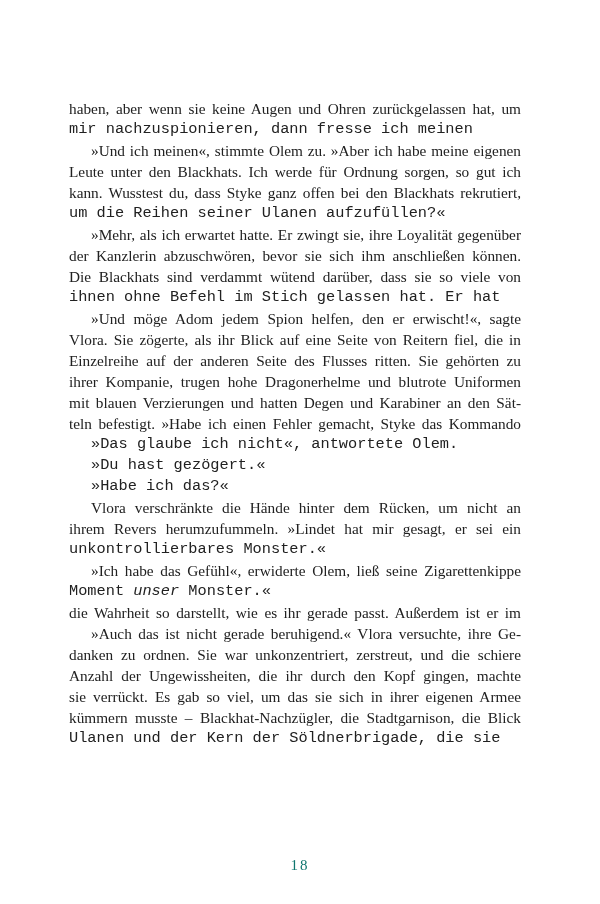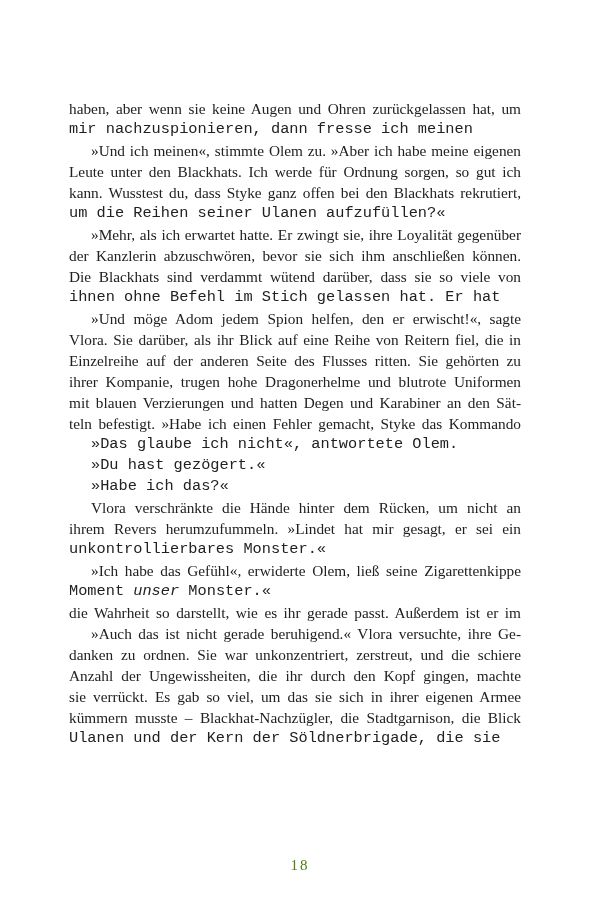--- a/index.html
+++ b/index.html
@@ -51,21 +51,21 @@
     font-style: italic;
   }
   .folio {
     position: absolute;
     top: 837px;
     left: 0;
     width: 100%;
     text-align: center;
     font-size: 15px;
     letter-spacing: 2px;
-    color: #4d7c0f;
+    color: #0f766e;
   }
 </style>
 </head>
 <body>
 
 <div class="page">
   <div class="text-block">
       <div class="paragraph">
         <div class="line">haben, aber wenn sie keine Augen und Ohren zurückgelassen hat, um</div>
         <div class="line lastline">mir nachzuspionieren, dann fresse ich meinen Hut.«</div>
@@ -77,21 +77,21 @@
         <div class="line lastline">um die Reihen seiner Ulanen aufzufüllen?«</div>
       </div>
       <div class="paragraph">
         <div class="line indented">»Mehr, als ich erwartet hatte. Er zwingt sie, ihre Loyalität gegenüber</div>
         <div class="line">der Kanzlerin abzuschwören, bevor sie sich ihm anschließen können.</div>
         <div class="line">Die Blackhats sind verdammt wütend darüber, dass sie so viele von</div>
         <div class="line lastline">ihnen ohne Befehl im Stich gelassen hat. Er hat schon über hundert.«</div>
       </div>
       <div class="paragraph">
         <div class="line indented">»Und möge Adom jedem Spion helfen, den er erwischt!«, sagte</div>
-        <div class="line">Vlora. Sie darüber, als ihr Blick auf eine Reihe von Reitern fiel, die in</div>
+        <div class="line">Vlora. Sie zögerte, als ihr Blick auf eine Seite von Reitern fiel, die in</div>
         <div class="line">Einzelreihe auf der anderen Seite des Flusses ritten. Sie gehörten zu</div>
         <div class="line">ihrer Kompanie, trugen hohe Dragonerhelme und blutrote Uniformen</div>
         <div class="line">mit blauen Verzierungen und hatten Degen und Karabiner an den Sät-</div>
         <div class="line">teln befestigt. »Habe ich einen Fehler gemacht, Styke das Kommando</div>
       </div>
       <div class="paragraph">
         <div class="line indented lastline">»Das glaube ich nicht«, antwortete Olem.</div>
       </div>
       <div class="paragraph">
         <div class="line indented lastline">»Du hast gezögert.«</div>

